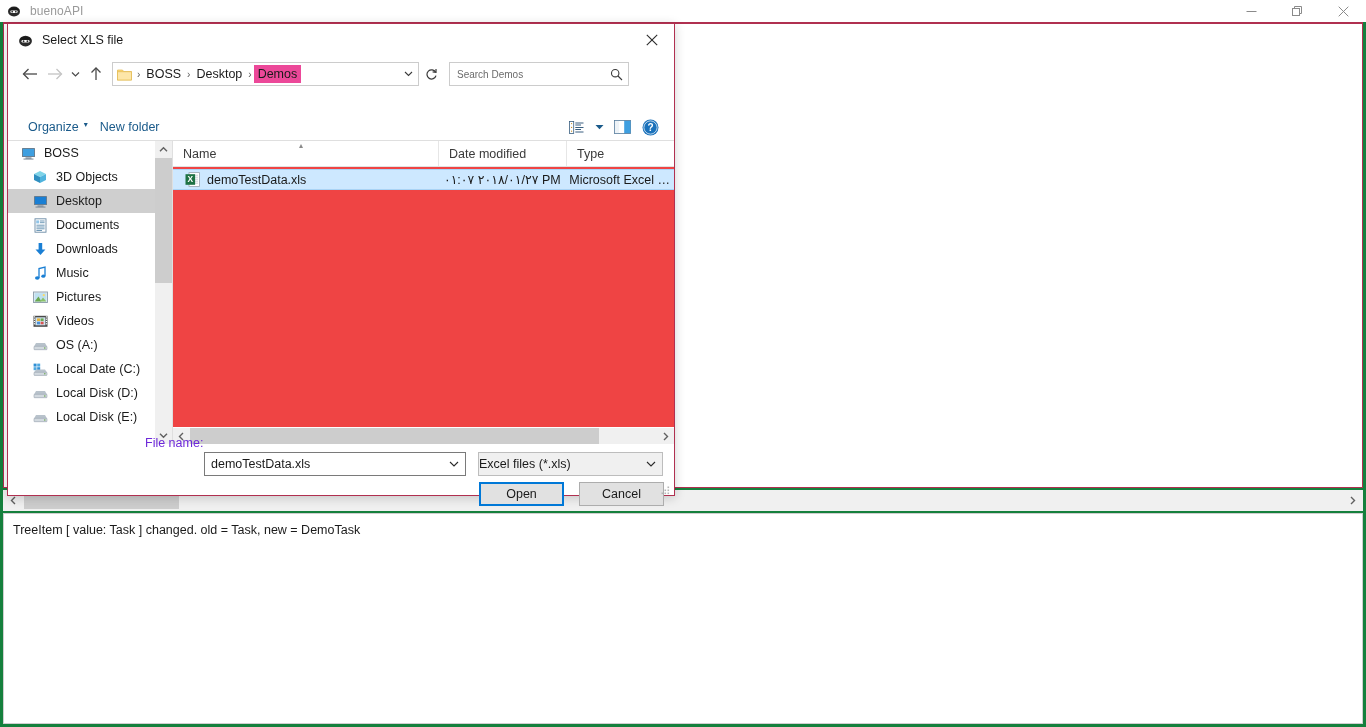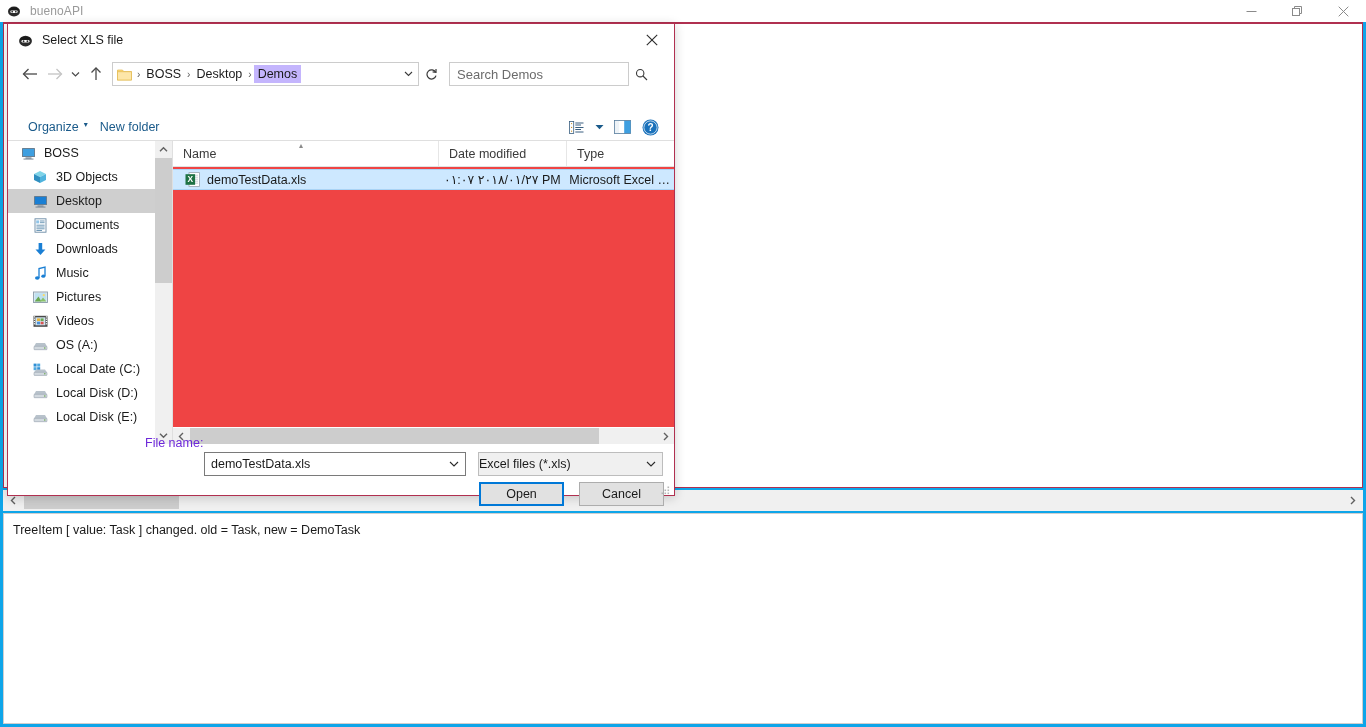--- a/index.html
+++ b/index.html
@@ -10,21 +10,21 @@
     background: #ffffff;
     font-family: "Liberation Sans", sans-serif;
     -webkit-font-smoothing: antialiased;
   }
 
   
   #app-window {
     position: absolute;
     left: 0; top: 0;
     width: 1366px; height: 727px;
-    background: #0ea5e9;
+    background: #15803d;
   }
   #app-titlebar {
     position: absolute;
     left: 0; top: 0;
     width: 1366px; height: 22px;
     background: #ffffff;
     display: flex;
     align-items: center;
   }
   #app-titlebar .app-icon {
@@ -164,21 +164,21 @@
     color: #1a1a1a;
   }
   #address-bar .addr-folder-icon {
     width: 22px; display: flex; align-items: center; justify-content: center;
   }
   #address-bar .crumb {
     padding: 2px 4px;
     color: #1a1a1a;
   }
   #address-bar .crumb.active {
-    background: #c4b5fd;
+    background: #ec4899;
   }
   #address-bar .crumb-sep {
     color: #5a5a5a;
     font-size: 10px;
     padding: 0 2px;
   }
   #address-bar .addr-spacer { flex: 1; }
   #address-bar .addr-chev {
     width: 20px;
     display: flex; align-items: center; justify-content: center;
@@ -193,21 +193,21 @@
     margin-left: 6px;
     width: 180px; height: 24px;
     border: 1px solid #cccccc;
     background: #ffffff;
     display: flex; align-items: center;
   }
   #search-box input {
     flex: 1;
     border: none; outline: none;
     font-family: "Liberation Sans", sans-serif;
-    font-size: 13px;
+    font-size: 10px;
     color: #1a1a1a;
     padding-left: 7px;
     background: transparent;
   }
   #search-box input::placeholder { color: #6b6b6b; opacity: 1; }
   #search-box .search-ico {
     width: 24px;
     display: flex; align-items: center; justify-content: center;
     color: #3a3a3a;
   }

